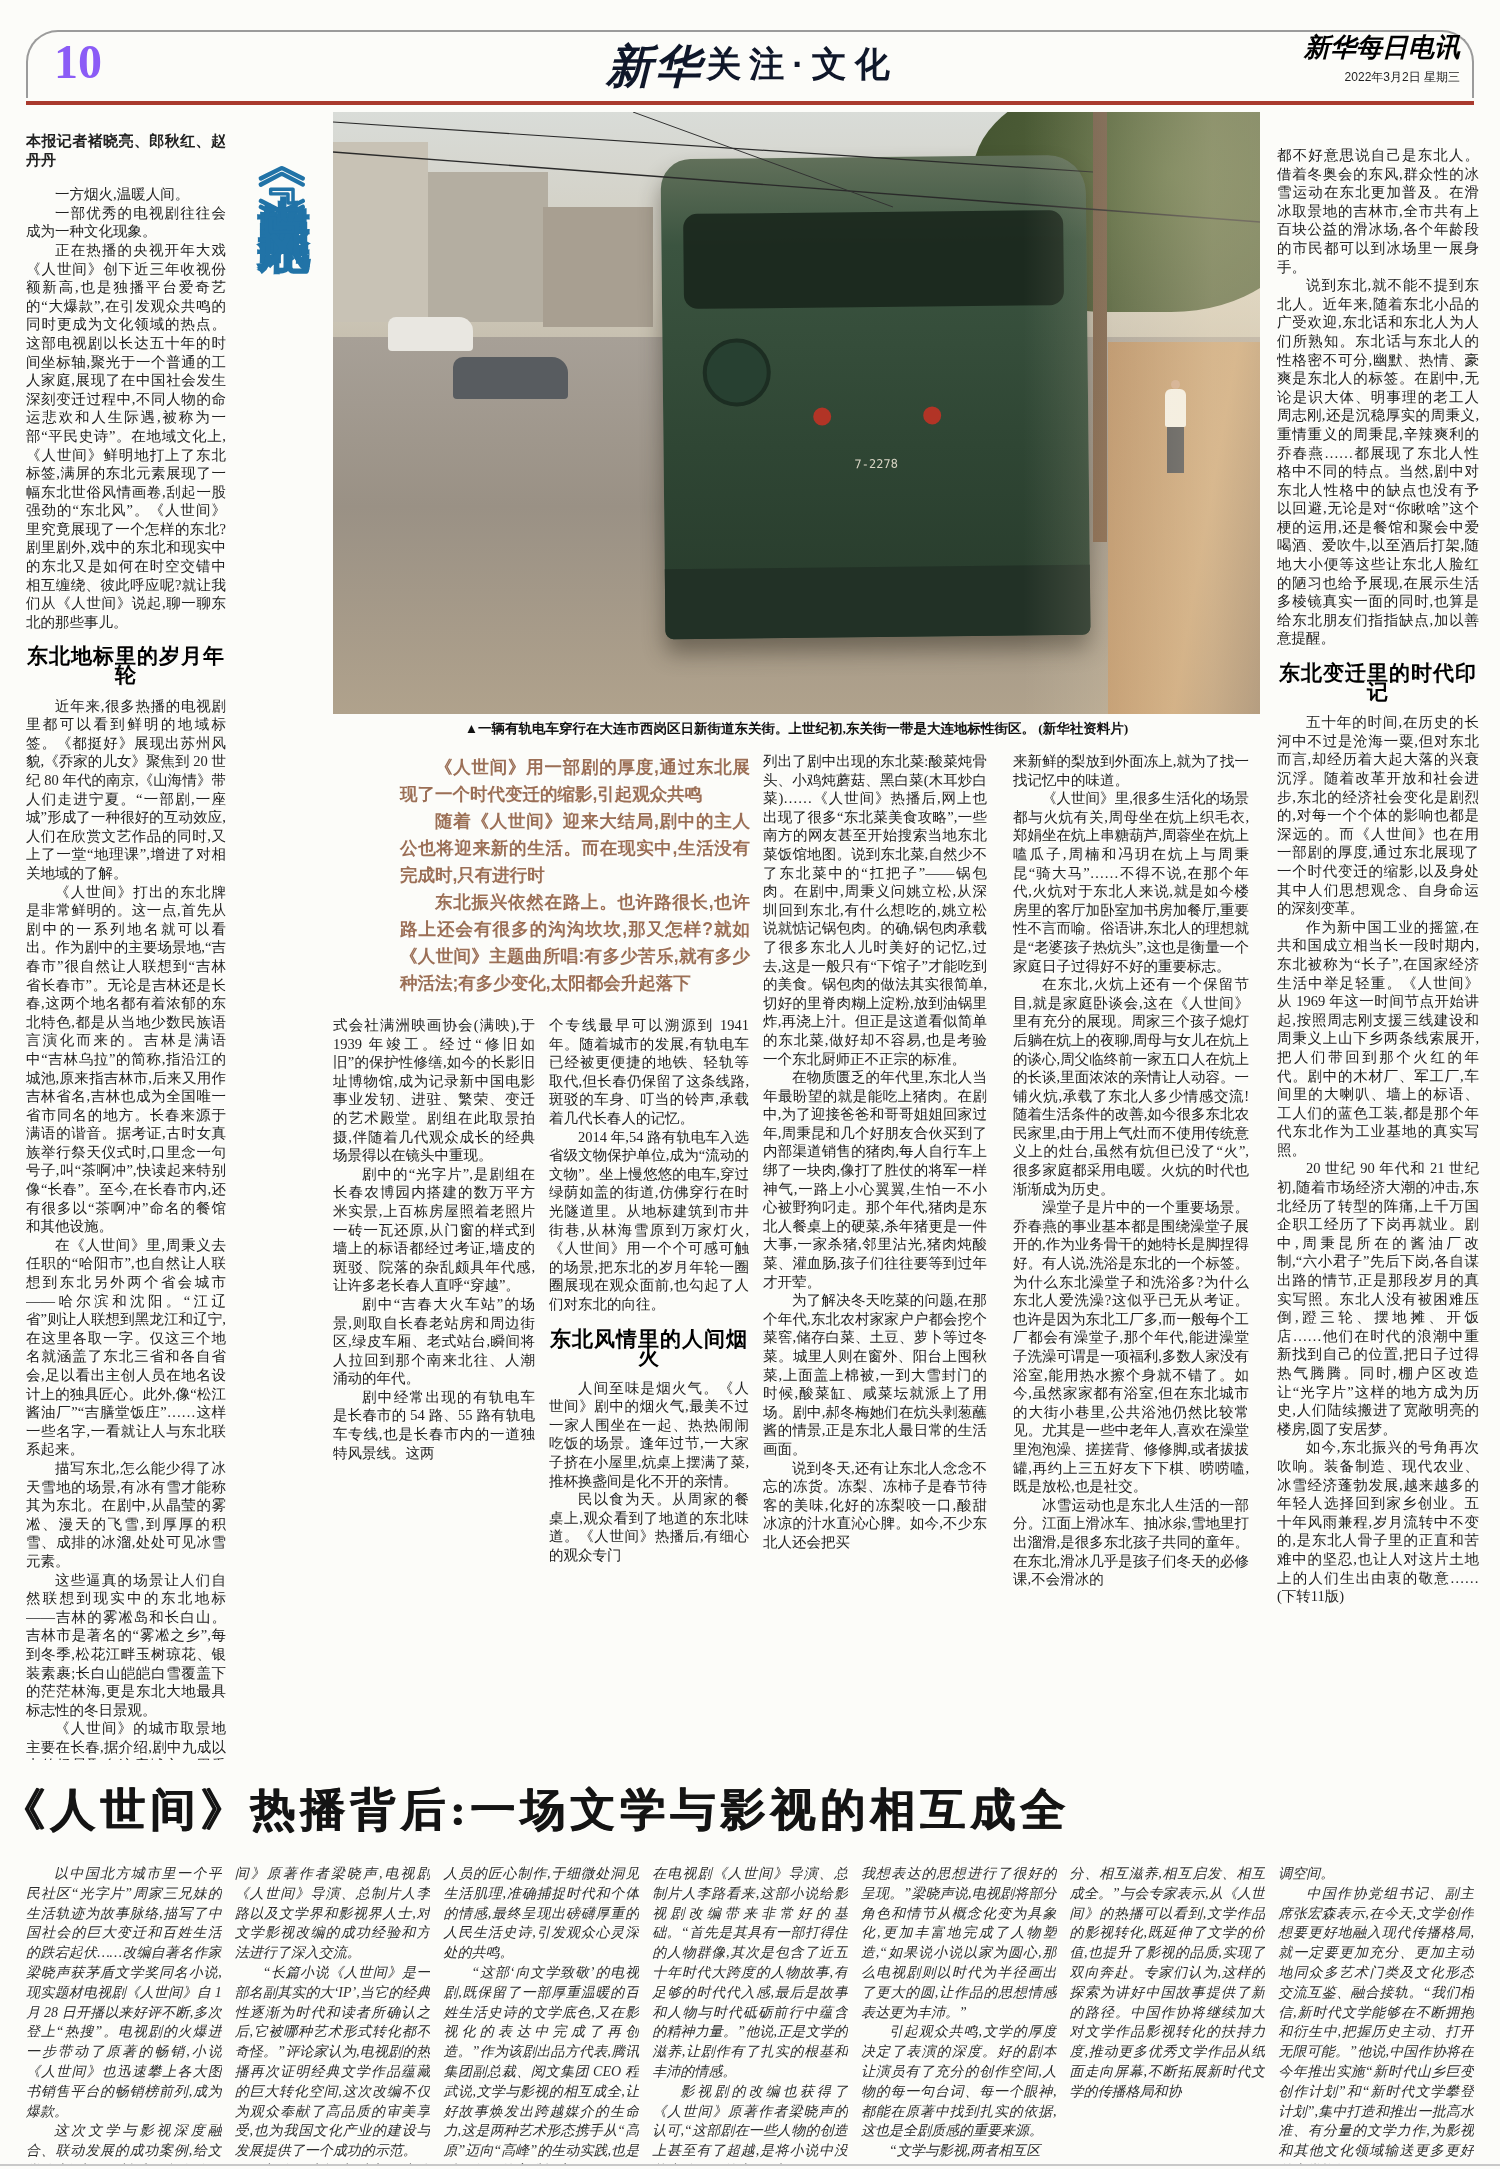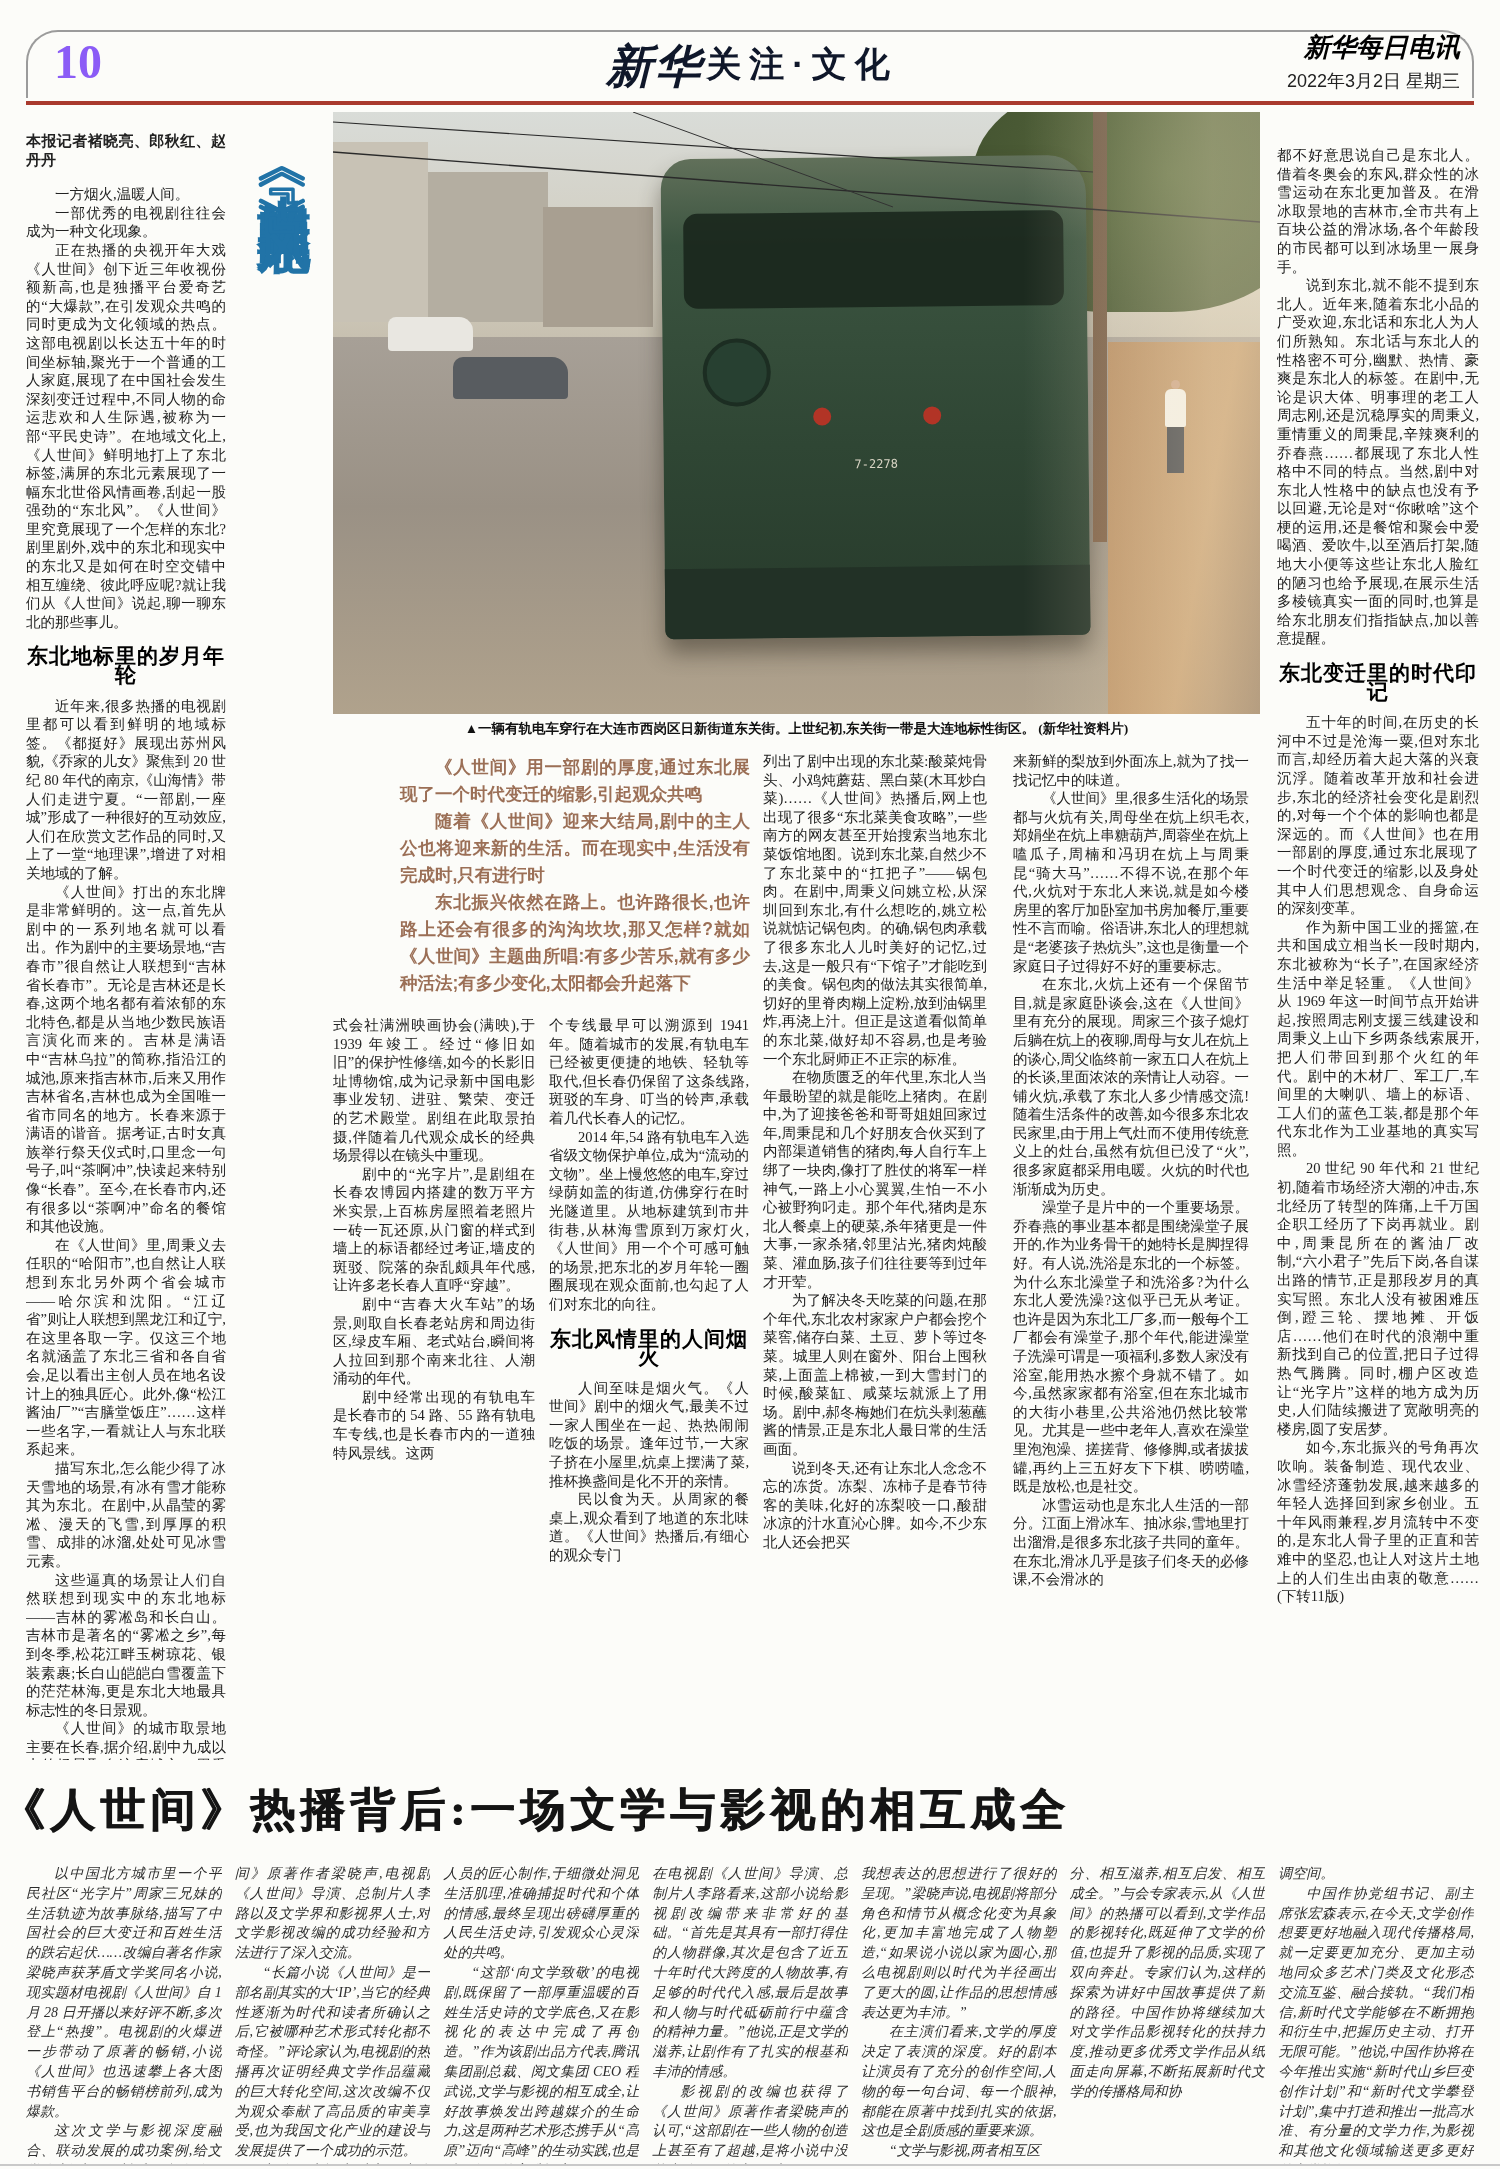--- a/index.html
+++ b/index.html
@@ -14,21 +14,21 @@
   .pagenum{position:absolute;left:54px;top:34px;font-size:48px;font-weight:bold;
     color:#8b5cf6;font-family:"Liberation Serif",serif;}
   .mast{position:absolute;left:4px;right:0;top:36px;text-align:center;color:#0f172a;white-space:nowrap;}
   .mast .script{font-size:46px;font-weight:bold;font-style:italic;
     font-family:"DejaVu Serif",serif;letter-spacing:2px;}
   .mast .sect{font-size:35px;font-weight:900;letter-spacing:8px;
     font-family:"Liberation Sans","DejaVu Sans",sans-serif;vertical-align:6px;}
   .mastright{position:absolute;right:40px;top:30px;text-align:right;}
   .mastright .script{font-size:26px;font-weight:bold;font-style:italic;color:#000000;
     font-family:"DejaVu Serif",serif;}
-  .mastright .date{font-size:18px;color:#222;margin-top:4px;
+  .mastright .date{font-size:12px;color:#222;margin-top:4px;
     font-family:"Liberation Sans","DejaVu Sans",sans-serif;}
   .redrule{position:absolute;left:26px;top:101px;width:1448px;height:4px;background:#a93a2e;}
   
   .col{position:absolute;font-size:14.5px;line-height:18.6px;color:#222;}
   .col p{margin:0;text-indent:2em;text-align:justify;}
   .cont p:first-child{text-indent:0;}
   .byline{font-size:15px;font-weight:bold;margin:6px 0 16px;
     font-family:"Liberation Sans","DejaVu Sans",sans-serif;text-align:justify;}
   .subhead{font-size:21px;font-weight:900;text-align:center;margin:16px 0 12px;color:#000;
     font-family:"Liberation Sans","DejaVu Sans",sans-serif;letter-spacing:1px;}
@@ -200,21 +200,21 @@
   <div class="bcol cont">
       <p>人员的匠心制作,于细微处洞见生活肌理,准确捕捉时代和个体的情感,最终呈现出磅礴厚重的人民生活史诗,引发观众心灵深处的共鸣。</p>
       <p>“这部‘向文学致敬’的电视剧,既保留了一部厚重温暖的百姓生活史诗的文学底色,又在影视化的表达中完成了再创造。”作为该剧出品方代表,腾讯集团副总裁、阅文集团 CEO 程武说,文学与影视的相互成全,让好故事焕发出跨越媒介的生命力,这是两种艺术形态携手从“高原”迈向“高峰”的生动实践,也是精品创作的高维探索。</p>
     </div>
   <div class="bcol cont">
       <p>在电视剧《人世间》导演、总制片人李路看来,这部小说给影视剧改编带来非常好的基础。“首先是其具有一部打得住的人物群像,其次是包含了近五十年时代大跨度的人物故事,有足够的时代代入感,最后是故事和人物与时代砥砺前行中蕴含的精神力量。”他说,正是文学的滋养,让剧作有了扎实的根基和丰沛的情感。</p>
       <p>影视剧的改编也获得了《人世间》原著作者梁晓声的认可,“这部剧在一些人物的创造上甚至有了超越,是将小说中没能充分展开的东西,以及</p>
     </div>
   <div class="bcol cont">
       <p>我想表达的思想进行了很好的呈现。”梁晓声说,电视剧将部分角色和情节从概念化变为具象化,更加丰富地完成了人物塑造,“如果说小说以家为圆心,那么电视剧则以时代为半径画出了更大的圆,让作品的思想情感表达更为丰沛。”</p>
-      <p>在主演们看来,文学的厚度决定了表演的深度。好的剧本让演员有了充分的创作空间,人物的每一句台词、每一个眼神,都能在原著中找到扎实的依据,这也是全剧质感的重要来源。</p>
+      <p>引起观众共鸣,文学的厚度决定了表演的深度。好的剧本让演员有了充分的创作空间,人物的每一句台词、每一个眼神,都能在原著中找到扎实的依据,这也是全剧质感的重要来源。</p>
       <p>“文学与影视,两者相互区</p>
     </div>
   <div class="bcol cont">
       <p>分、相互滋养,相互启发、相互成全。”与会专家表示,从《人世间》的热播可以看到,文学作品的影视转化,既延伸了文学的价值,也提升了影视的品质,实现了双向奔赴。专家们认为,这样的探索为讲好中国故事提供了新的路径。中国作协将继续加大对文学作品影视转化的扶持力度,推动更多优秀文学作品从纸面走向屏幕,不断拓展新时代文学的传播格局和协</p>
     </div>
   <div class="bcol cont">
     <div>
         <p>调空间。</p>
         <p>中国作协党组书记、副主席张宏森表示,在今天,文学创作想要更好地融入现代传播格局,就一定要更加充分、更加主动地同众多艺术门类及文化形态交流互鉴、融合接轨。“我们相信,新时代文学能够在不断拥抱和衍生中,把握历史主动、打开无限可能。”他说,中国作协将在今年推出实施“新时代山乡巨变创作计划”和“新时代文学攀登计划”,集中打造和推出一批高水准、有分量的文学力作,为影视和其他文化领域输送更多更好的文学资源。</p>
       </div>

